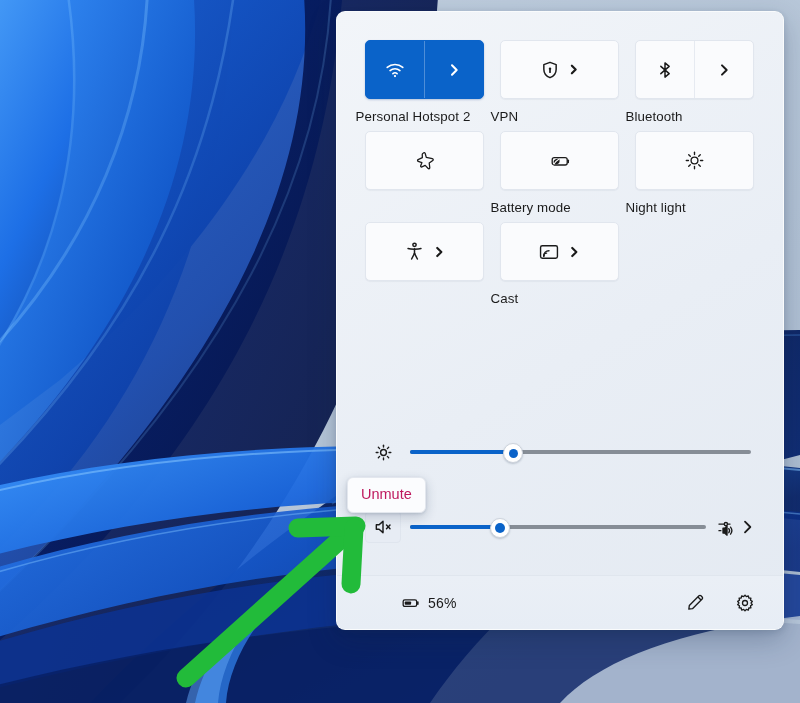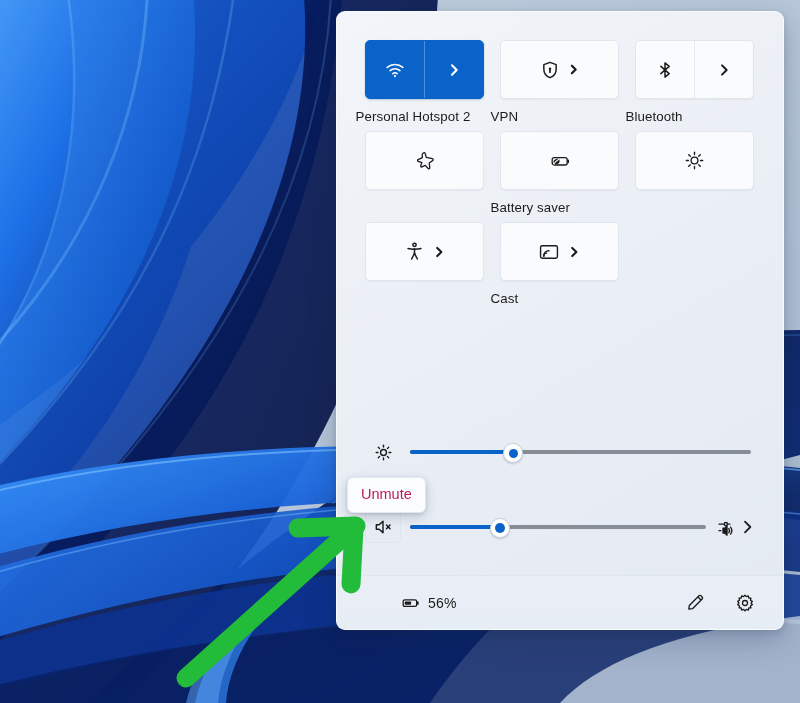--- a/index.html
+++ b/index.html
@@ -280,37 +280,38 @@
 
       <div class="tile-cell">
         <div class="tile">
           <svg class="ico" width="24" height="24" viewBox="0 0 24 24" fill="none" stroke="#1b1b1b" stroke-width="1.3" stroke-linejoin="round">
             <rect x="4.2" y="8.6" width="15" height="7.4" rx="2.1"></rect>
             <path d="M20.2 11.2 V13.4" stroke-linecap="round" stroke-width="1.6"></path>
             <path d="M11.2 9.6 C 7.6 9.6 5.6 11.0 5.6 13.0 C 5.6 14.4 6.8 15.3 8.4 15.3 C 11.0 15.3 12.3 13.0 11.2 9.6 Z" fill="#1b1b1b" stroke="none"></path>
             <path d="M6.0 15.0 C 7.4 12.8 9.3 11.1 11.1 10.0" stroke="#ffffff" stroke-width="1.05" stroke-linecap="round"></path>
           </svg>
         </div>
-        <div class="tile-label">Battery saver</div>
+        <div class="tile-label">Battery mode</div>
       </div>
 
       <div class="tile-cell">
         <div class="tile">
           <svg class="ico" width="21" height="21" viewBox="0 0 24 24" fill="none" stroke="#1b1b1b" stroke-width="1.35" stroke-linecap="round">
             <circle cx="12" cy="12" r="3.9"></circle>
             <path d="M12 2.6 V5.1"></path>
               <path d="M12 18.9 V21.4"></path>
             <path d="M2.6 12 H5.1"></path>
               <path d="M18.9 12 H21.4"></path>
             <path d="M5.4 5.4 L7.2 7.2"></path>
               <path d="M16.8 16.8 L18.6 18.6"></path>
             <path d="M18.6 5.4 L16.8 7.2"></path>
               <path d="M7.2 16.8 L5.4 18.6"></path>
           </svg>
         </div>
+        <div class="tile-label">Night light</div>
       </div>
 
       <div class="tile-cell">
         <div class="tile combo">
           <svg class="ico" width="21" height="21" viewBox="0 0 24 24" fill="none" stroke="#1b1b1b" stroke-width="1.5" stroke-linecap="round" stroke-linejoin="round">
             <circle cx="12" cy="4.4" r="1.9"></circle>
             <path d="M4.6 8.6 C 8.0 9.8 16.0 9.8 19.4 8.6"></path>
             <path d="M12 8.9 V14.2"></path>
             <path d="M12 14.2 L8.7 20.6"></path>
             <path d="M12 14.2 L15.3 20.6"></path>

